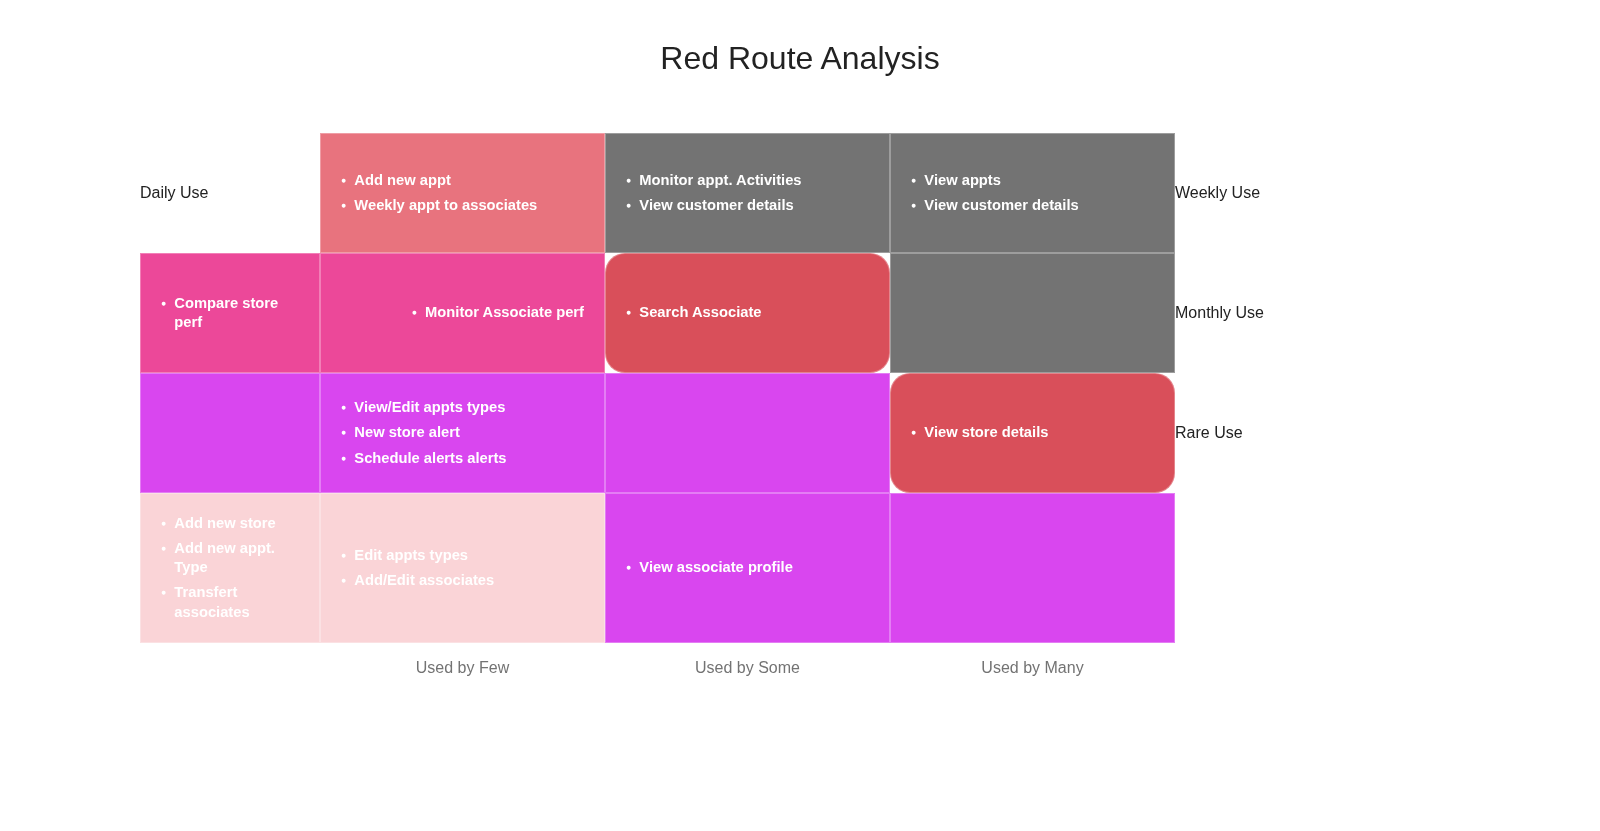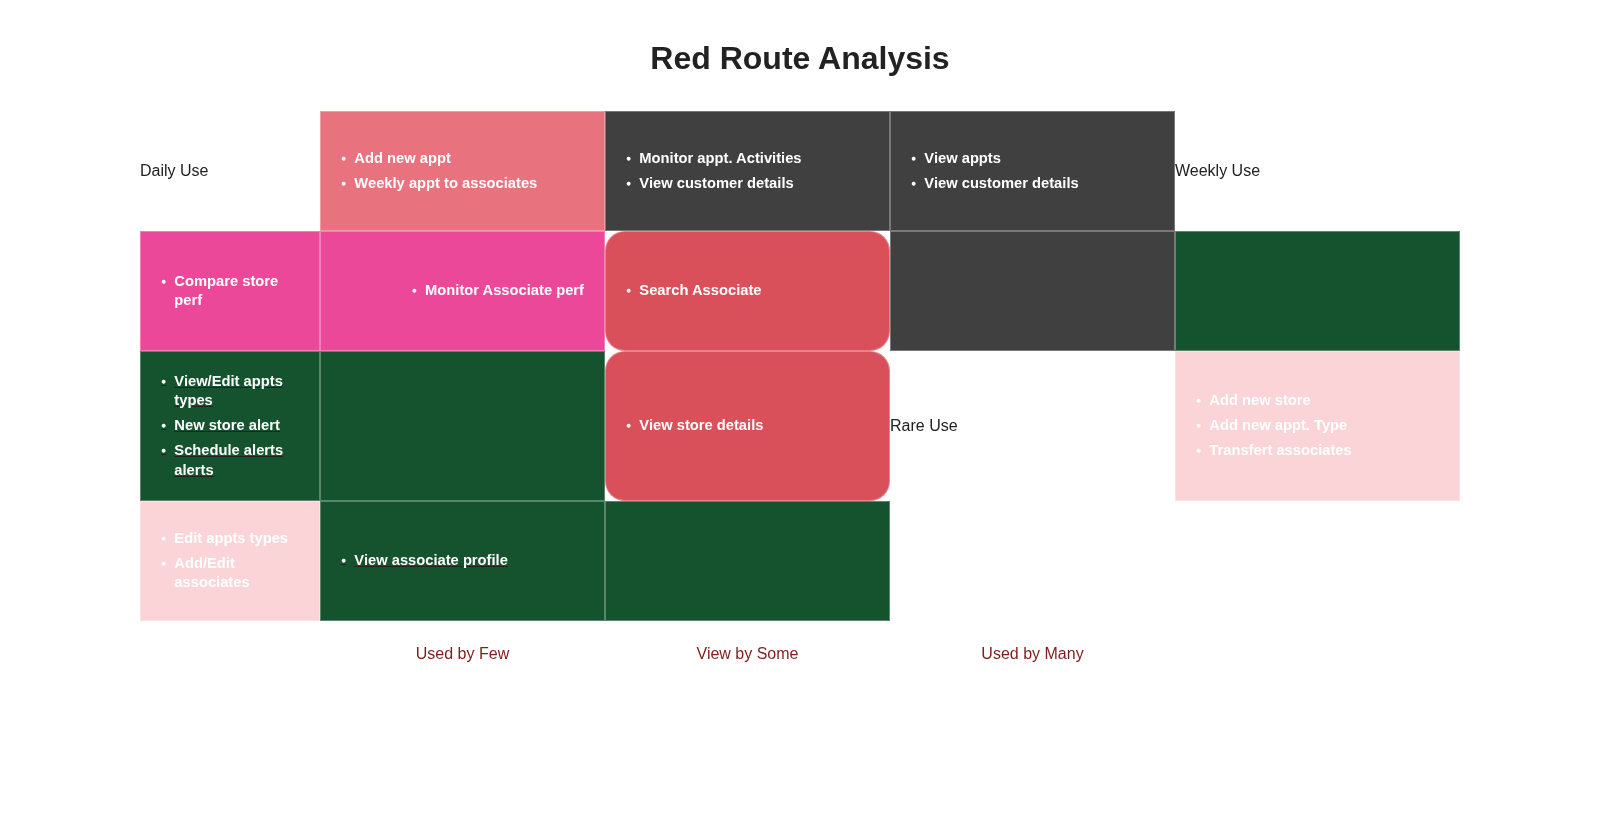--- a/index.html
+++ b/index.html
@@ -8,22 +8,22 @@
       font-family: 'Helvetica Neue', Helvetica, Arial, sans-serif;
       color: #222;
       min-height: 831px;
       display: flex;
       flex-direction: column;
       align-items: center;
       padding: 40px 20px 20px;
     }
     h1 {
       font-size: 2rem;
-      font-weight: 700;
-      margin-bottom: 34px;
+      font-weight: 400;
+      margin-bottom: 56px;
       text-align: center;
     }
     .grid-wrapper {
       display: grid;
       grid-template-columns: 180px repeat(4, 1fr);
       grid-template-rows: repeat(4, auto) 40px;
       width: 1320px;
       max-width: 100%;
     }
     
@@ -63,33 +63,33 @@
       content: '●';
       font-size: 0.55rem;
       margin-top: 4px;
       flex-shrink: 0;
     }
 
     
     .c-light-pink    { background: #ec4899; align-items: flex-end; }
     .c-medium-pink   { background: #e8737e; }
     .c-dark-pink     { background: #d94f5a; border-radius: 20px; }
-    .c-dark-red      { background: #404040; }
-    .c-pale-pink     { background: #14532d; text-decoration: underline; }
+    .c-dark-red      { background: #737373; }
+    .c-pale-pink     { background: #d946ef; }
     .c-very-pale     { background: #fad4d7; }
 
     
     .col-spacer { grid-column: 1; }
     .col-footer {
       display: flex;
       align-items: flex-start;
       justify-content: center;
       font-size: 1rem;
-      color: #7f1d1d;
-      padding-top: 24px;
+      color: #737373;
+      padding-top: 16px;
       text-align: center;
     }
   </style>
 </head>
 <body>
 
 <h1>Red Route Analysis</h1>
 
 <div class="grid-wrapper">
 <div class="row-label">Daily Use</div>
@@ -121,20 +121,21 @@
       <ul>
         <li>Monitor Associate perf</li>
       </ul>
     </div>
     <div class="cell c-dark-pink">
       <ul>
         <li>Search Associate</li>
       </ul>
     </div>
     <div class="cell c-dark-red"></div>
+    <div class="row-label">Monthly Use</div>
     <div class="cell c-pale-pink"></div>
     <div class="cell c-pale-pink">
       <ul>
         <li>View/Edit appts types</li>
         <li>New store alert</li>
         <li>Schedule alerts alerts</li>
       </ul>
     </div>
     <div class="cell c-pale-pink"></div>
     <div class="cell c-dark-pink">
@@ -157,15 +158,15 @@
       </ul>
     </div>
     <div class="cell c-pale-pink">
       <ul>
         <li>View associate profile</li>
       </ul>
     </div>
     <div class="cell c-pale-pink"></div>
     <div class="col-spacer"></div>
     <div class="col-footer">Used by Few</div>
-    <div class="col-footer">View by Some</div>
+    <div class="col-footer">Used by Some</div>
     <div class="col-footer">Used by Many</div>
   </div>
 
 </body></html>

